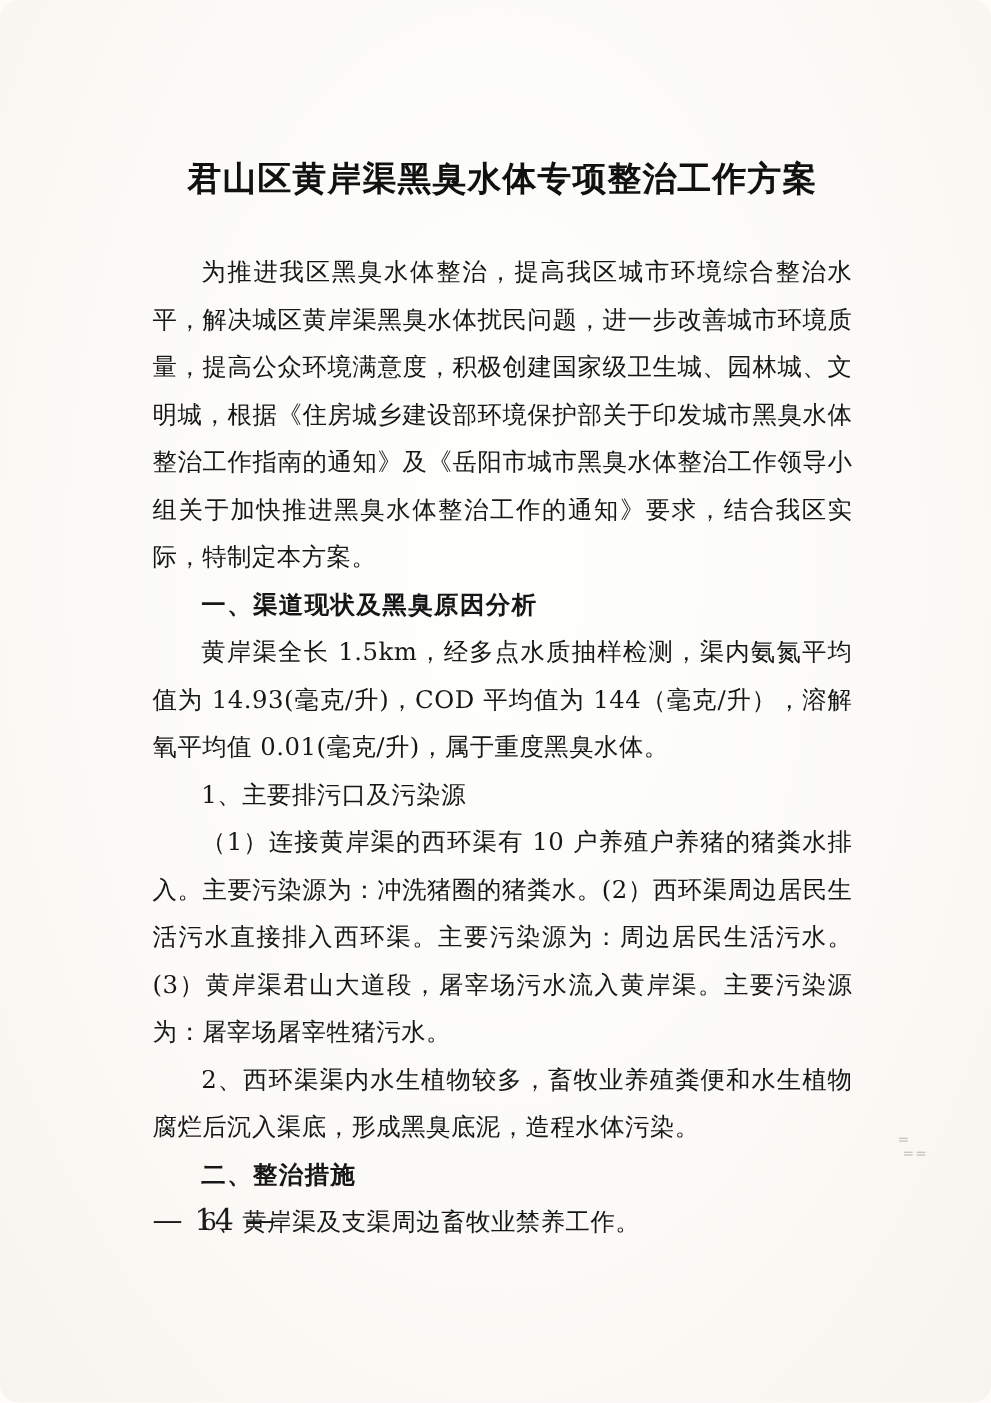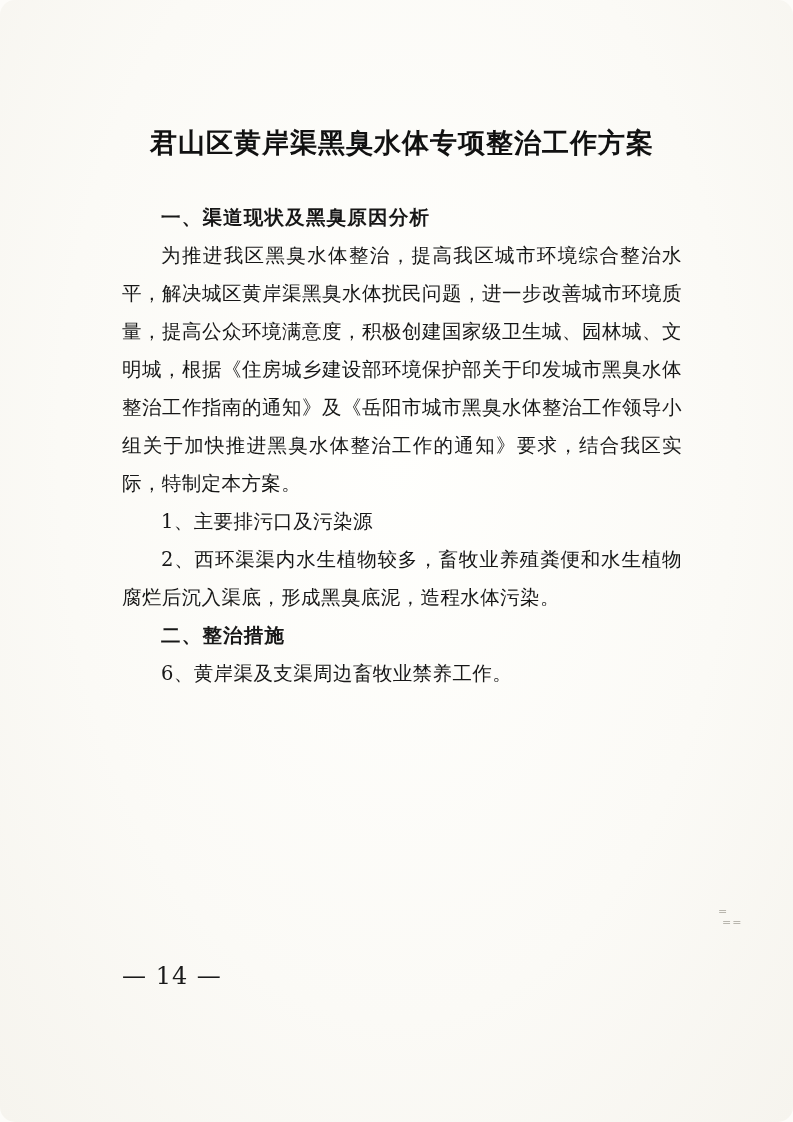--- a/index.html
+++ b/index.html
@@ -80,23 +80,25 @@
   .artifact.a1 { left: 718px; top: 905px; }
   .artifact.a2 { left: 722px; top: 916px; }
 </style>
 </head>
 <body>
 
 <div class="page">
   <div class="content">
     <h1 class="doc-title">君山区黄岸渠黑臭水体专项整治工作方案</h1>
     <div class="body-block">
+      <p class="para indent">为推进我区黑臭水体整治，提高我区城市环境综合整治水平，解决城区黄岸渠黑臭水体扰民问题，进一步改善城市环境质量，提高公众环境满意度，积极创建国家级卫生城、园林城、文明城，根据《住房城乡建设部环境保护部关于印发城市黑臭水体整治工作指南的通知》及《岳阳市城市黑臭水体整治工作领导小组关于加快推进黑臭水体整治工作的通知》要求，结合我区实际，特制定本方案。</p>
       <p class="para heading">一、渠道现状及黑臭原因分析</p>
-      <p class="para indent">为推进我区黑臭水体整治，提高我区城市环境综合整治水平，解决城区黄岸渠黑臭水体扰民问题，进一步改善城市环境质量，提高公众环境满意度，积极创建国家级卫生城、园林城、文明城，根据《住房城乡建设部环境保护部关于印发城市黑臭水体整治工作指南的通知》及《岳阳市城市黑臭水体整治工作领导小组关于加快推进黑臭水体整治工作的通知》要求，结合我区实际，特制定本方案。</p>
+      <p class="para indent">黄岸渠全长 1.5km，经多点水质抽样检测，渠内氨氮平均值为 14.93(毫克/升)，COD 平均值为 144（毫克/升），溶解氧平均值 0.01(毫克/升)，属于重度黑臭水体。</p>
       <p class="para indent">1、主要排污口及污染源</p>
+      <p class="para indent">（1）连接黄岸渠的西环渠有 10 户养殖户养猪的猪粪水排入。主要污染源为：冲洗猪圈的猪粪水。(2）西环渠周边居民生活污水直接排入西环渠。主要污染源为：周边居民生活污水。(3）黄岸渠君山大道段，屠宰场污水流入黄岸渠。主要污染源为：屠宰场屠宰牲猪污水。</p>
       <p class="para indent">2、西环渠渠内水生植物较多，畜牧业养殖粪便和水生植物腐烂后沉入渠底，形成黑臭底泥，造程水体污染。</p>
       <p class="para heading">二、整治措施</p>
       <p class="para indent">6、黄岸渠及支渠周边畜牧业禁养工作。</p>
     </div>
   </div>
 
   <div class="page-number">— 14 —</div>
 
   <span class="artifact a1">=</span>
   <span class="artifact a2">==</span>

